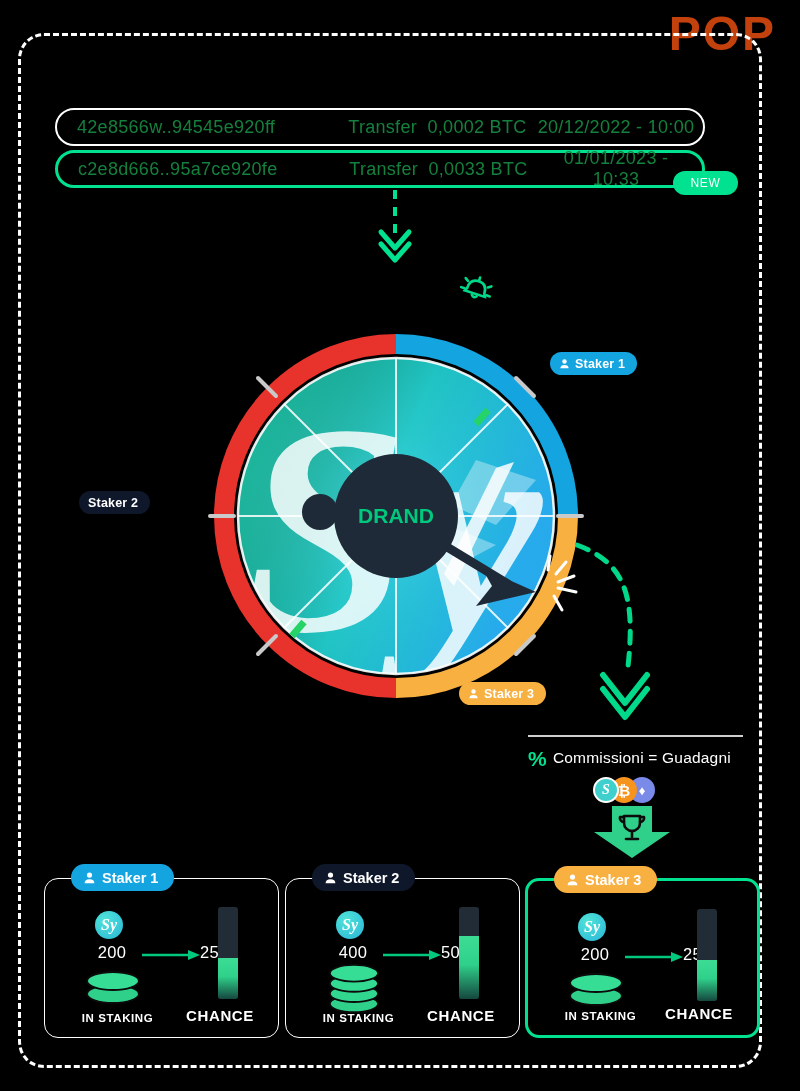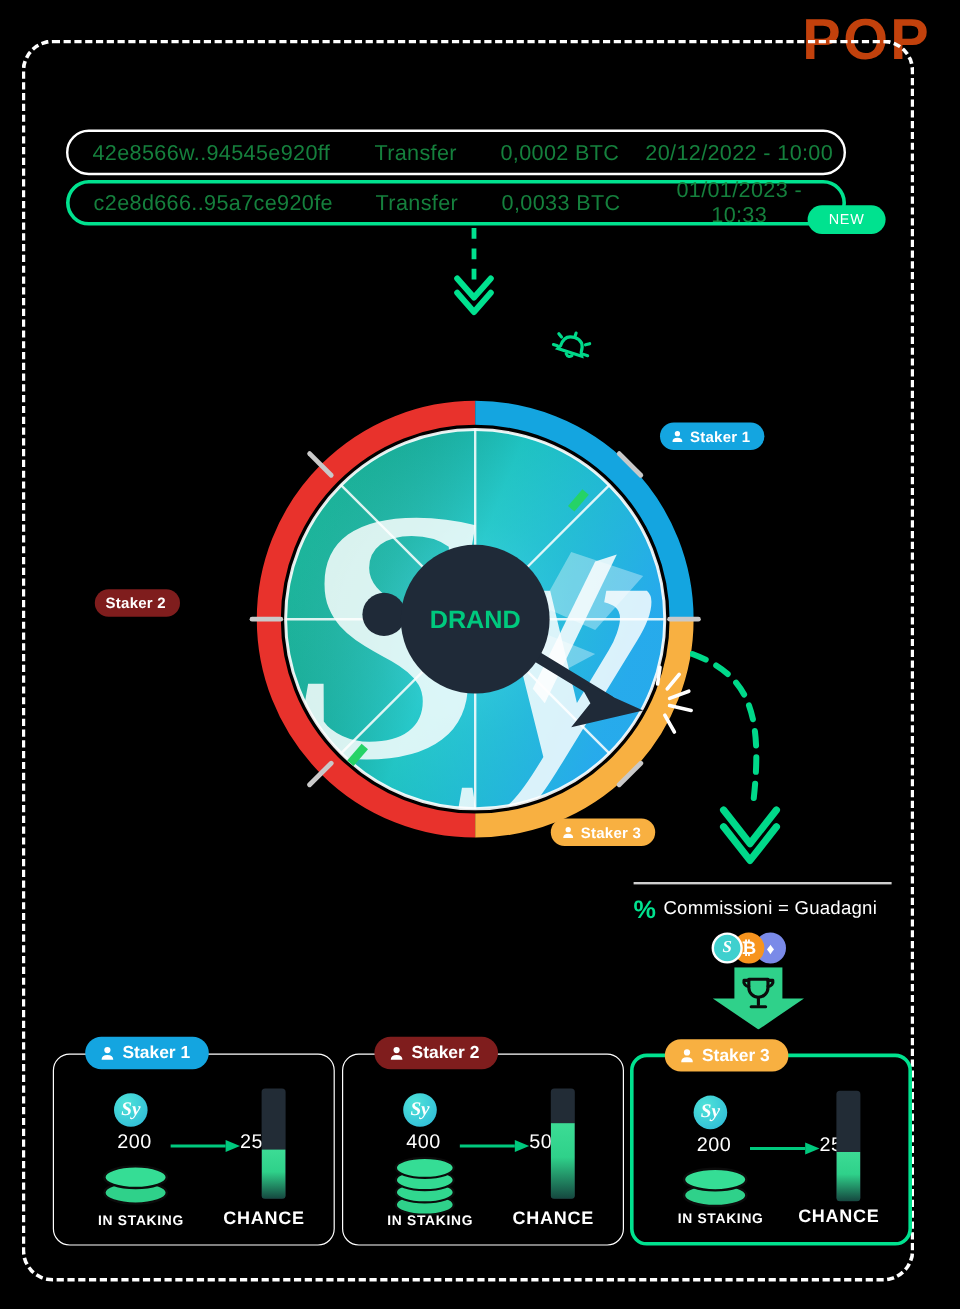--- a/index.html
+++ b/index.html
@@ -33,22 +33,22 @@
     color: #ffffff;
   }
   .tx-row {
     position: absolute; left: 55px; width: 650px; height: 38px;
     border-radius: 19px; display: flex; align-items: center;
     color: #15803d; font-size: 18px; letter-spacing: .3px;
   }
   .tx-row.tx-old { top: 108px; border: 2.5px solid #ffffff; }
   .tx-row.tx-new { top: 150px; border: 3px solid #00E28F; }
   .tx-hash { width: 255px; padding-left: 20px; }
-  .tx-type { width: 105px; text-align: left; }
-  .tx-amt  { width: 120px; text-align: left; }
+  .tx-type { width: 105px; text-align: right; }
+  .tx-amt  { width: 120px; text-align: center; }
   .tx-date { flex: 1; text-align: center; padding-right: 8px; }
 
   #new-badge {
     position: absolute; left: 673px; top: 171px;
     width: 65px; height: 24px; border-radius: 12px;
     background: #00E28F; color: #fff;
     font-size: 12px; font-weight: 400; letter-spacing: .6px;
     display: flex; align-items: center; justify-content: center;
   }
 
@@ -65,21 +65,21 @@
 
   
   .pill {
     position: absolute; height: 23px; border-radius: 12px;
     display: flex; align-items: center; gap: 5px;
     padding: 0 12px 0 9px; color: #fff;
     font-size: 12.5px; font-weight: 700; letter-spacing: .2px;
   }
   .pill svg { width: 11px; height: 11px; flex: none; }
   .pill-blue   { background: #14A5E0; justify-content: flex-end; }
-  .pill-red    { background: #7f1d1d; }
+  .pill-red    { background: #0f172a; }
   .pill-orange { background: #F8B041; }
   #pill-s1 { left: 550px; top: 352px; }
   #pill-s2 { left: 79px;  top: 491px; }
   #pill-s3 { left: 459px; top: 682px; }
 
   
   #curve-arrow { position: absolute; left: 575px; top: 535px; width: 130px; height: 195px; }
 
   
   #comm-rule {

